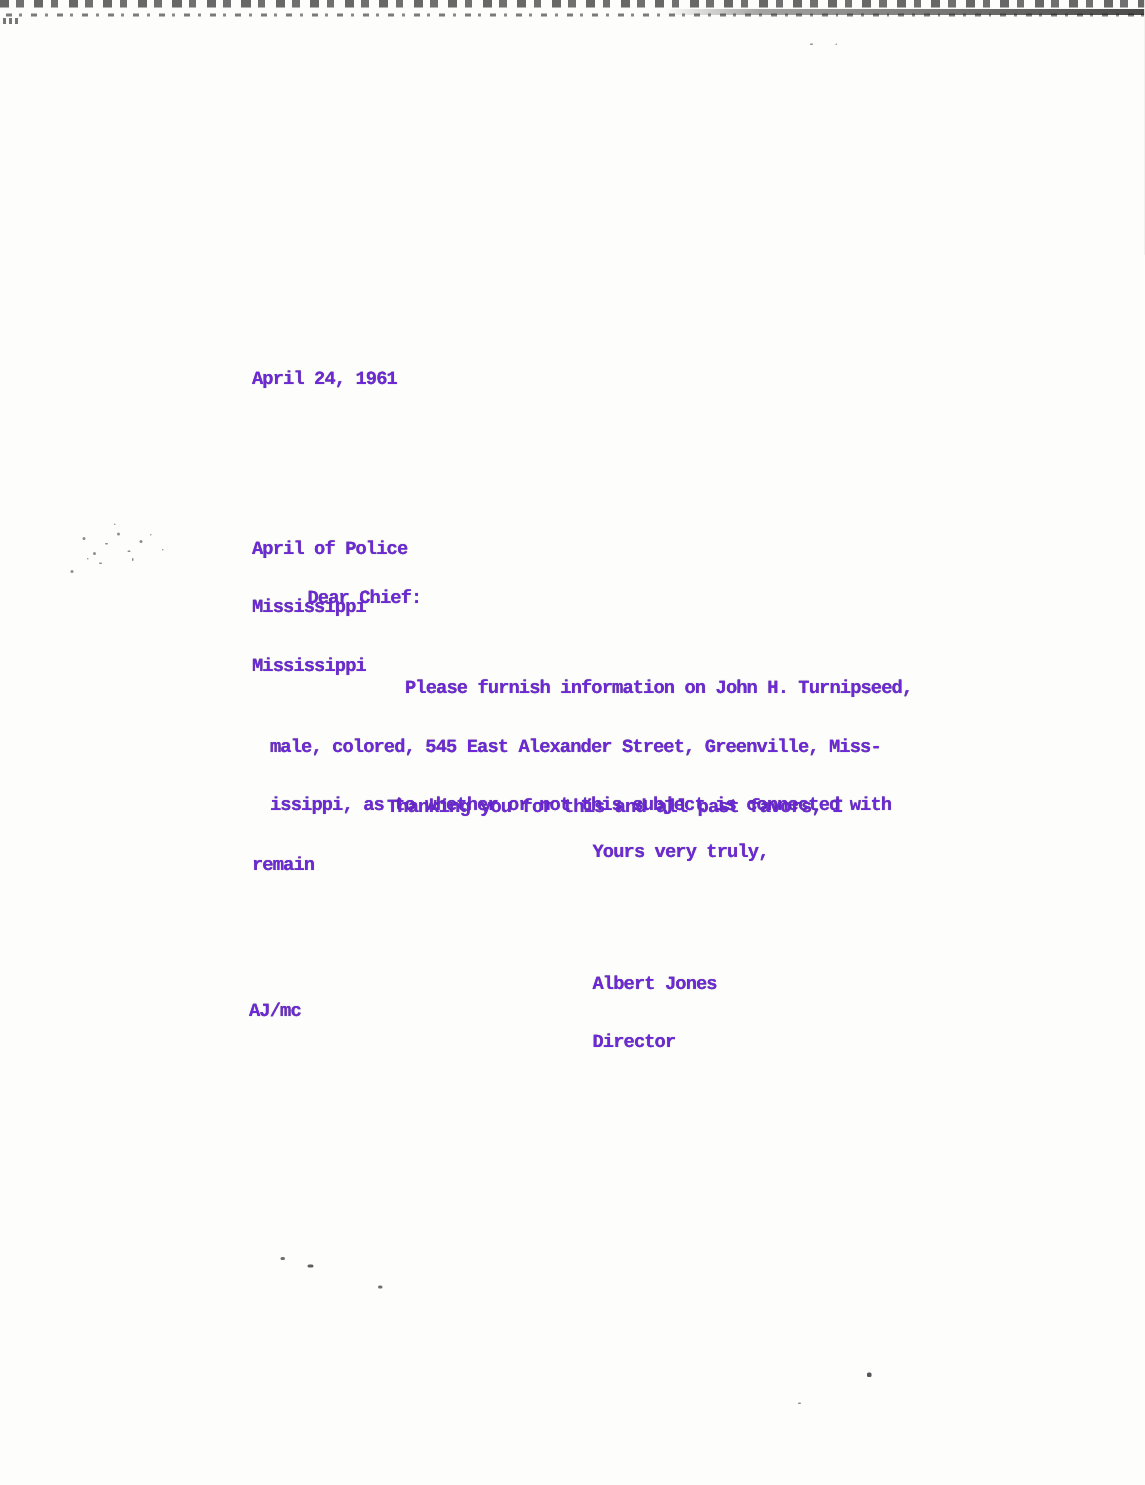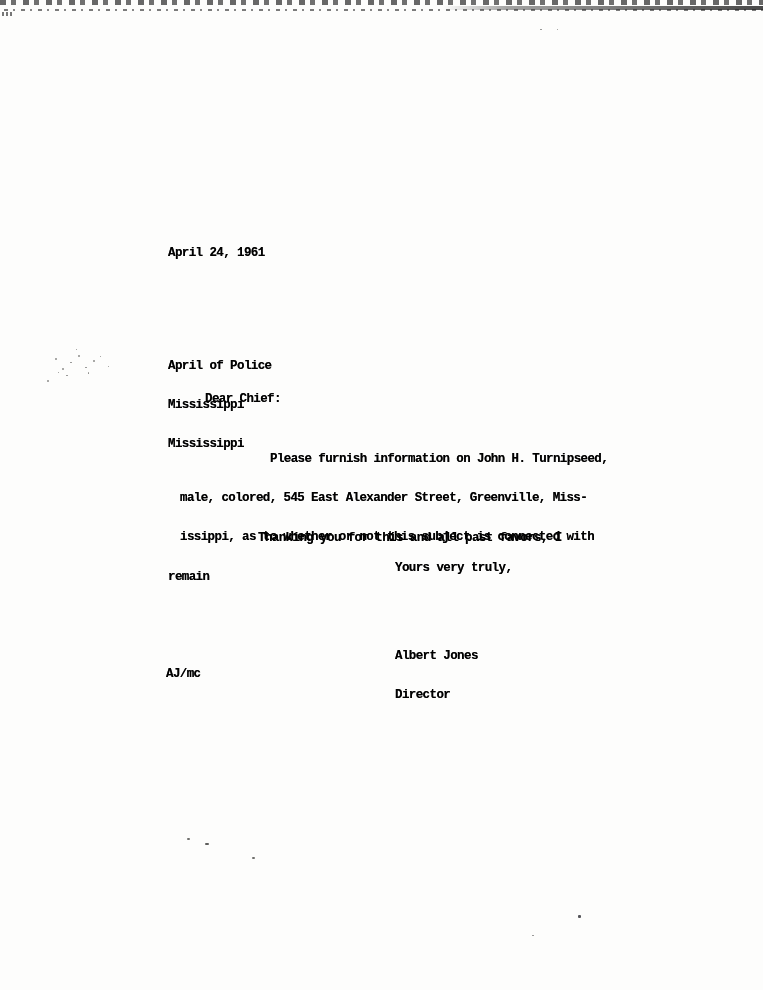--- a/index.html
+++ b/index.html
@@ -12,21 +12,21 @@
     width: 763px;
     height: 990px;
     margin: 0 auto;
     background: #fdfdfc;
     overflow: hidden;
     font-family: "Liberation Mono", "DejaVu Sans Mono", monospace;
     font-weight: 700;
     font-size: 12.5px;
     letter-spacing: -0.6px;
     line-height: 13px;
-    color: #000000;
+    color: #6d28d9;
   }
   .typed {
     position: absolute;
     white-space: pre;
     text-shadow: 0 0 0.5px rgba(25,25,25,0.75);
   }
   .indent { padding-left: 90px; }
 
   
   .edge-row1 {

